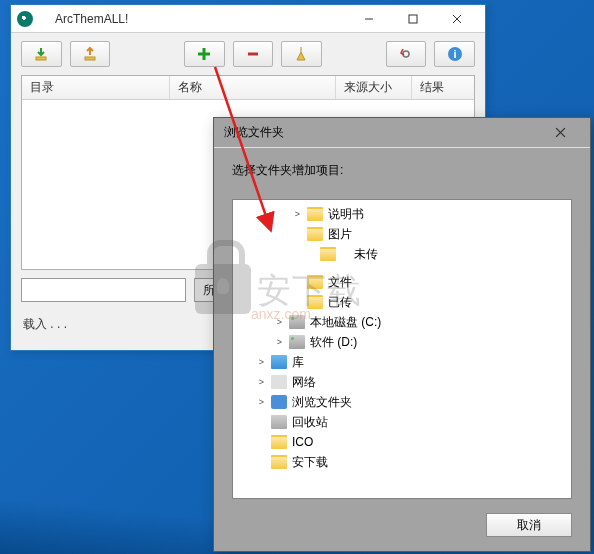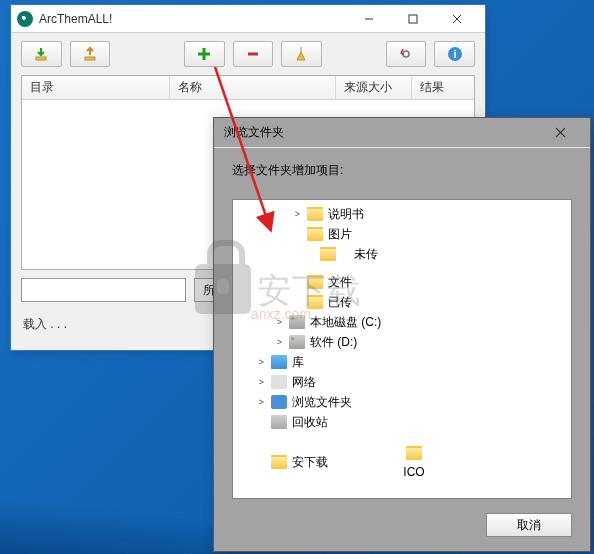--- a/index.html
+++ b/index.html
@@ -5,21 +5,21 @@
     * { margin: 0; padding: 0; box-sizing: border-box; font-family: "Microsoft YaHei", Arial, sans-serif; }
     body { width: 594px; height: 554px; background: linear-gradient(135deg, #1a6fc4 0%, #0d5aa8 100%); position: relative; overflow: hidden; }
     
     
     body::before { content: ''; position: absolute; left: 0; bottom: 0; width: 100%; height: 55px; background: linear-gradient(to top right, #084a8c 0%, rgba(8,74,140,0) 50%); }
     
     
     .main-window { position: absolute; left: 10px; top: 4px; width: 476px; height: 347px; background: #f0f0f0; border: 1px solid #2a7abf; box-shadow: 2px 2px 8px rgba(0,0,0,0.15); }
     .titlebar { height: 28px; background: #fff; display: flex; align-items: center; padding: 0 6px; border-bottom: 1px solid #d0d0d0; }
     .app-icon { width: 16px; height: 16px; border-radius: 50%; border: 2px solid #0a7a6a; margin-right: 6px; display: inline-block; background: radial-gradient(circle at 40% 40%, #fff 20%, #0a7a6a 21%); }
-    .app-title { font-size: 12px; color: #333; flex: 1; }
+    .app-title { font-size: 12px; color: #333; flex: 1; margin-left: 16px; }
     .win-btns { display: flex; gap: 0; }
     .win-btn { width: 44px; height: 26px; display: flex; align-items: center; justify-content: center; cursor: pointer; }
     .win-btn svg { width: 10px; height: 10px; }
     
     .toolbar { height: 42px; padding: 7px 10px; display: flex; align-items: center; gap: 8px; background: #f0f0f0; }
     .tb-btn { width: 42px; height: 26px; background: linear-gradient(#fefefe, #e8e8e8); border: 1px solid #b5b5b5; border-radius: 2px; display: flex; align-items: center; justify-content: center; cursor: pointer; }
     .tb-spacer { width: 60px; }
     .tb-spacer-sm { width: 50px; }
     
     .table-area { border: 1px solid #b0b0b0; margin: 0 10px; height: 195px; background: #fff; }
@@ -222,21 +222,21 @@
       <div class="tree-item" style="padding-left: 24px;">
         <span class="exp">&gt;</span>
         <span class="ticon cp-ico"></span>
         <span>浏览文件夹</span>
       </div>
       <div class="tree-item" style="padding-left: 24px;">
         <span class="exp"></span>
         <span class="ticon recycle-ico"></span>
         <span>回收站</span>
       </div>
-      <div class="tree-item" style="padding-left: 24px; flex-direction: column;">
+      <div class="tree-item" style="padding-left: 24px;">
         <span class="exp"></span>
         <span class="ticon folder-ico"></span>
         <span>ICO</span>
       </div>
       <div class="tree-item" style="padding-left: 24px;">
         <span class="exp"></span>
         <span class="ticon folder-ico"></span>
         <span>安下载</span>
       </div>
     </div>

